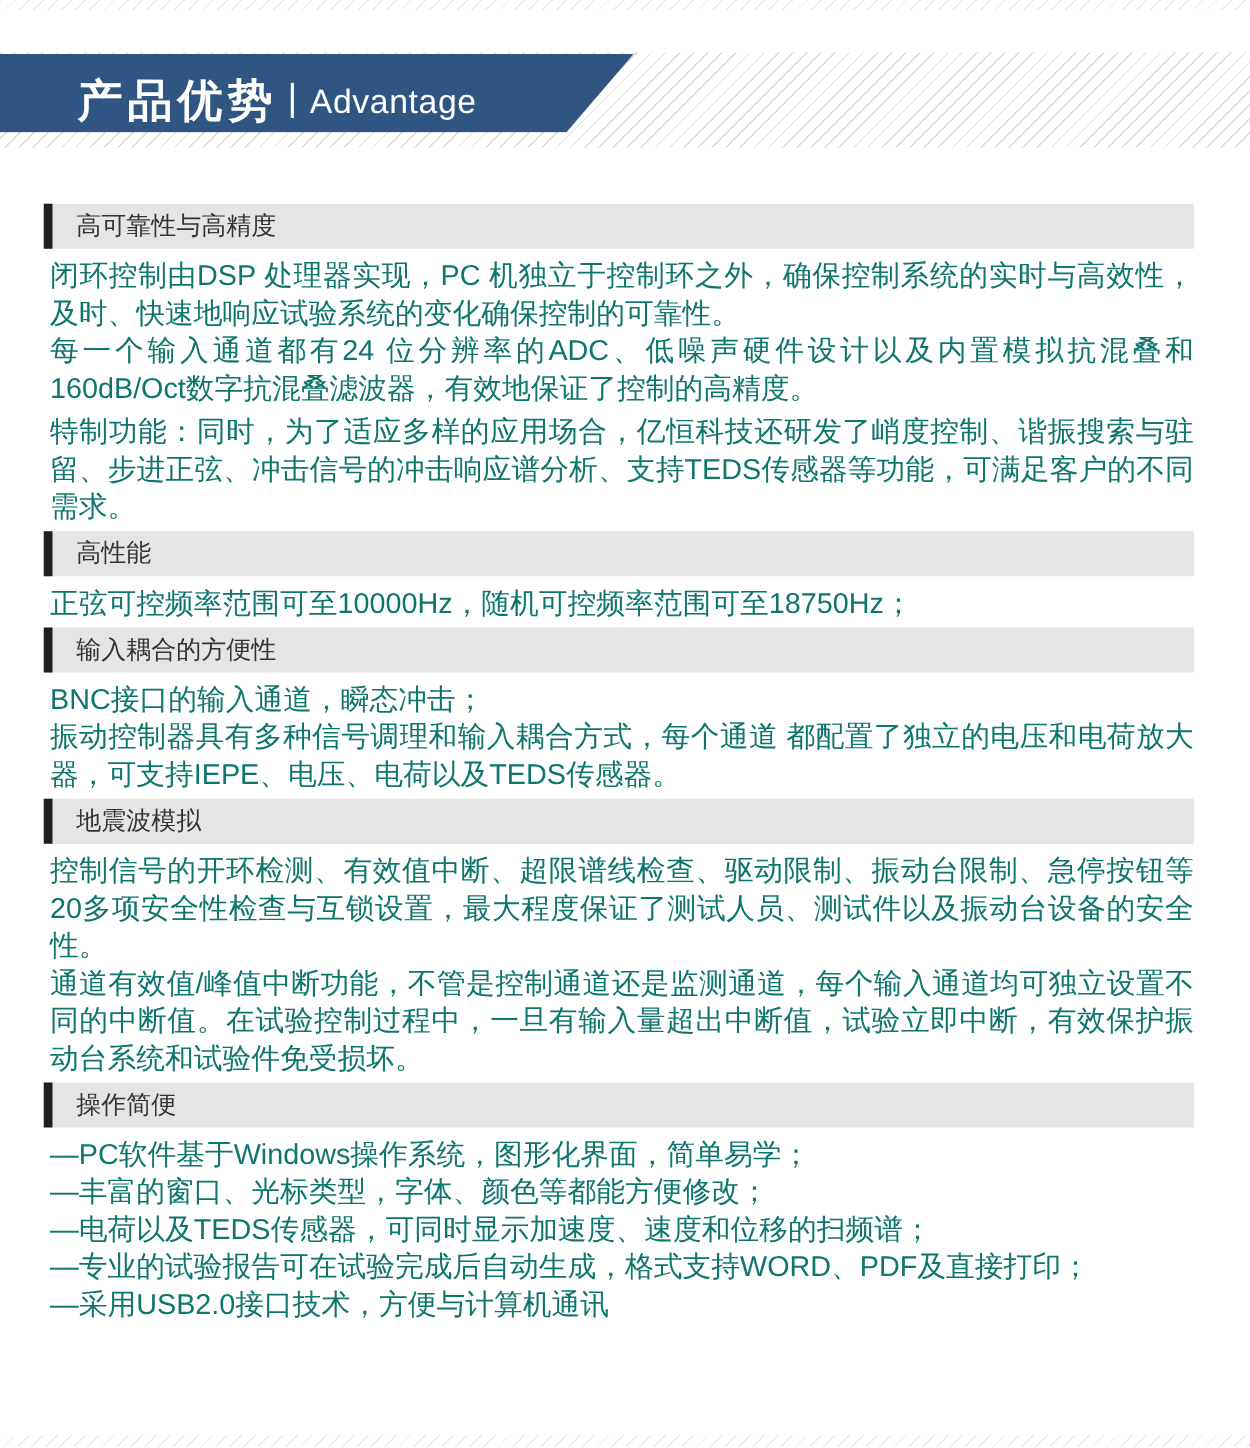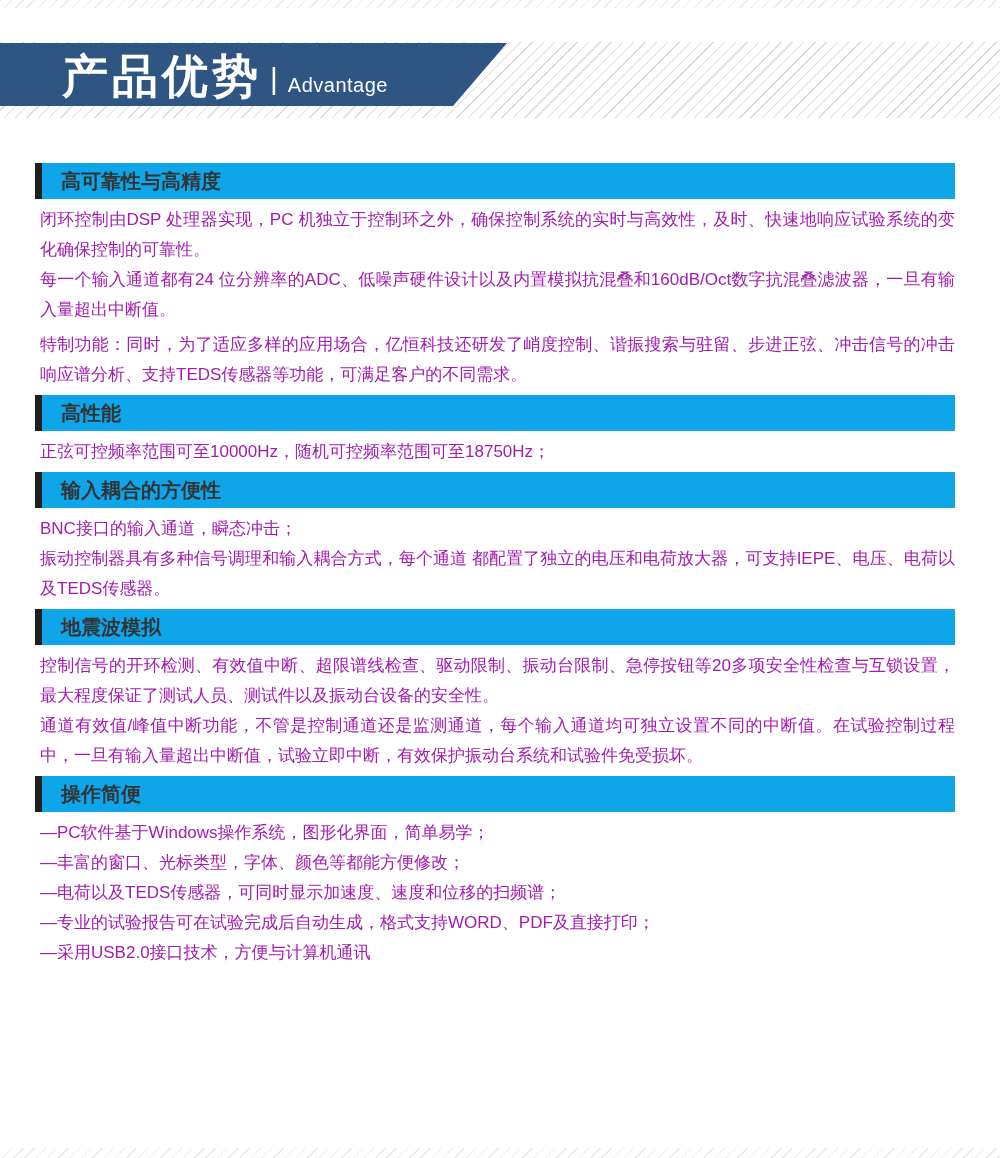--- a/index.html
+++ b/index.html
@@ -49,62 +49,62 @@
   .banner-inner {
     display: flex;
     align-items: flex-end;
     height: 100%;
     padding-left: 62px;
     padding-bottom: 9px;
     box-sizing: border-box;
     color: #ffffff;
   }
   .banner-title-zh {
-    font-size: 46px;
+    font-size: 36px;
     font-weight: bold;
     line-height: 0.92;
     letter-spacing: 4px;
   }
   .banner-divider {
     font-size: 30px;
     line-height: 1;
     margin: 0 10px 3px 8px;
     font-weight: 400;
   }
   .banner-title-en {
-    font-size: 20px;
+    font-size: 27px;
     line-height: 1;
     margin-bottom: 2px;
     letter-spacing: 0.5px;
     text-align: center;
   }
   .content {
     position: absolute;
     top: 163px;
     left: 35px;
     width: 920px;
   }
   .section { margin-bottom: 5px; }
   .section-heading {
     margin: 0 0 6px 0;
-    background: #0ea5e9;
+    background: #e5e5e5;
     border-left: 7px solid #1f1f1f;
     height: 36px;
     line-height: 36px;
     padding-left: 19px;
     font-size: 20px;
-    font-weight: bold;
+    font-weight: normal;
     color: #333333;
   }
   .section p {
     margin: 0;
     padding-left: 5px;
-    font-size: 17px;
+    font-size: 23px;
     line-height: 30px;
-    color: #a21caf;
+    color: #0f766e;
     text-align: justify;
     text-justify: inter-ideograph;
   }
   .bottom-strip {
     position: absolute;
     bottom: 0; left: 0;
     width: 1000px; height: 10px;
   }
 </style>
 </head>
@@ -122,21 +122,21 @@
         <span class="banner-title-en">Advantage</span>
       </div>
     </div>
   </div>
 
   <div class="content">
 
     <div class="section">
       <h3 class="section-heading">高可靠性与高精度</h3>
       <p>闭环控制由DSP 处理器实现，PC 机独立于控制环之外，确保控制系统的实时与高效性，及时、快速地响应试验系统的变化确保控制的可靠性。</p>
-      <p>每一个输入通道都有24 位分辨率的ADC、低噪声硬件设计以及内置模拟抗混叠和160dB/Oct数字抗混叠滤波器，一旦有输入量超出中断值。</p>
+      <p>每一个输入通道都有24 位分辨率的ADC、低噪声硬件设计以及内置模拟抗混叠和160dB/Oct数字抗混叠滤波器，有效地保证了控制的高精度。</p>
     </div>
 
     <div class="section">
       <p>特制功能：同时，为了适应多样的应用场合，亿恒科技还研发了峭度控制、谐振搜索与驻留、步进正弦、冲击信号的冲击响应谱分析、支持TEDS传感器等功能，可满足客户的不同需求。</p>
     </div>
 
     <div class="section">
       <h3 class="section-heading">高性能</h3>
       <p>正弦可控频率范围可至10000Hz，随机可控频率范围可至18750Hz；</p>
     </div>

